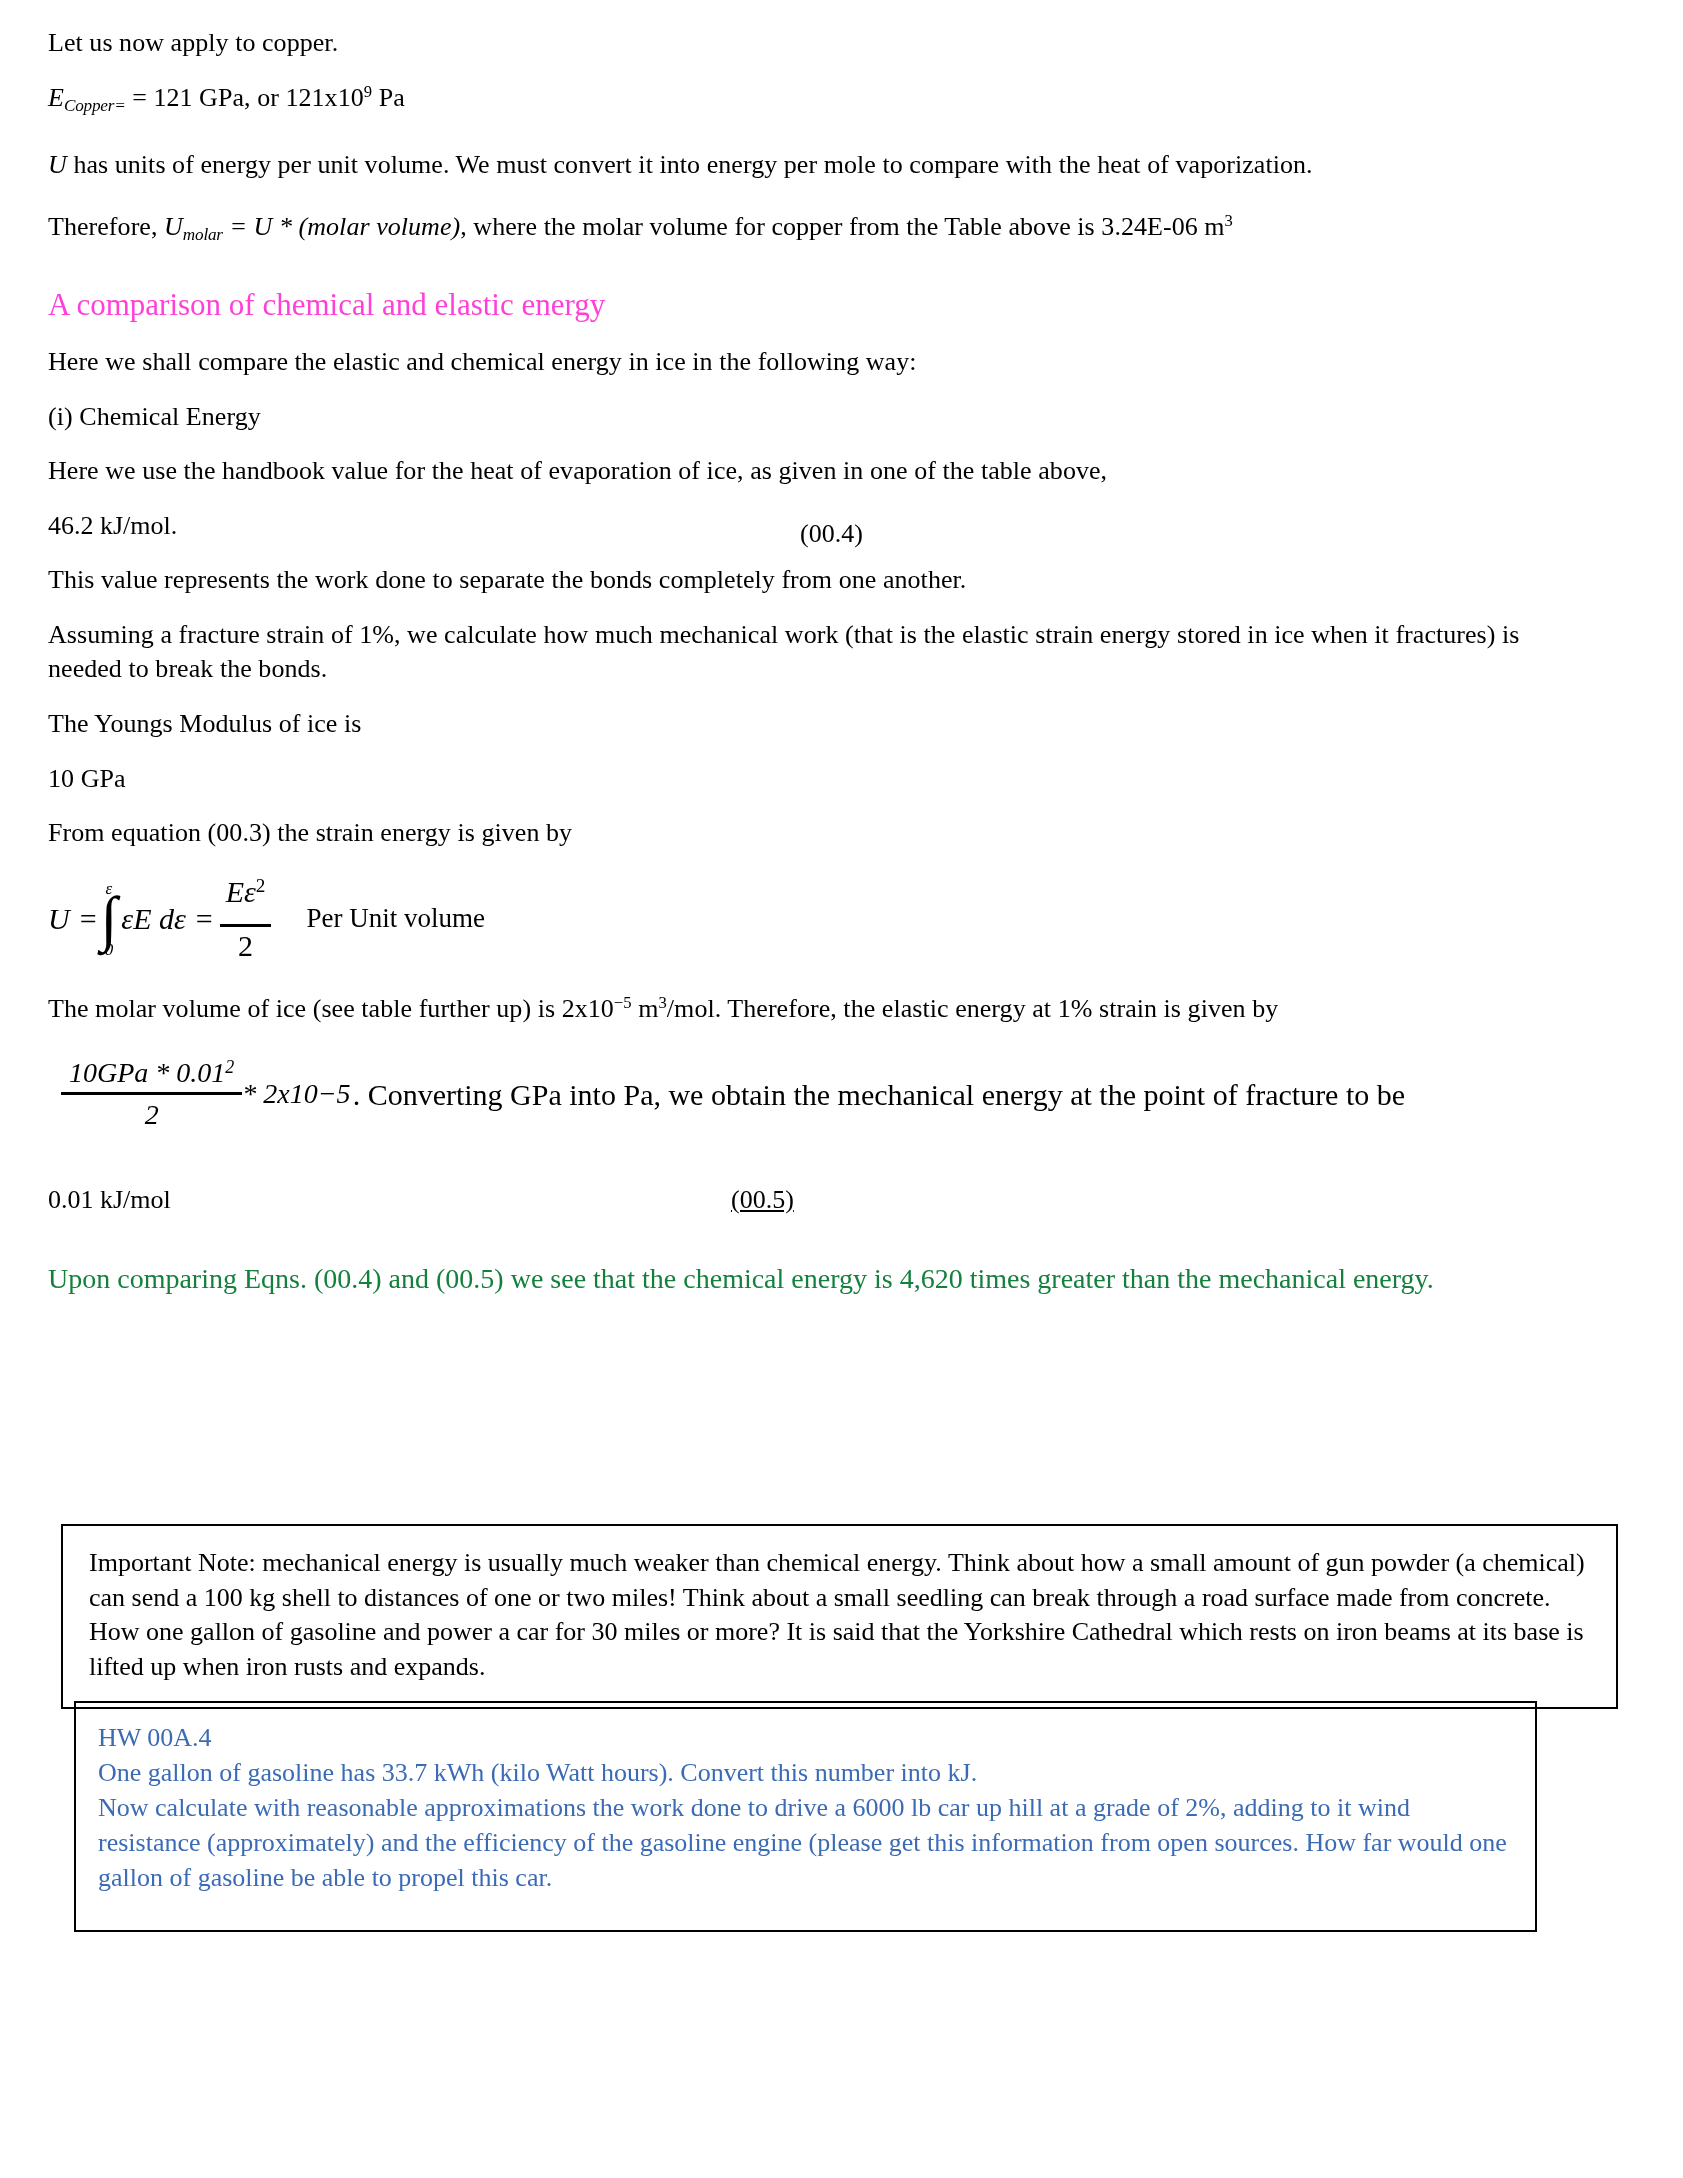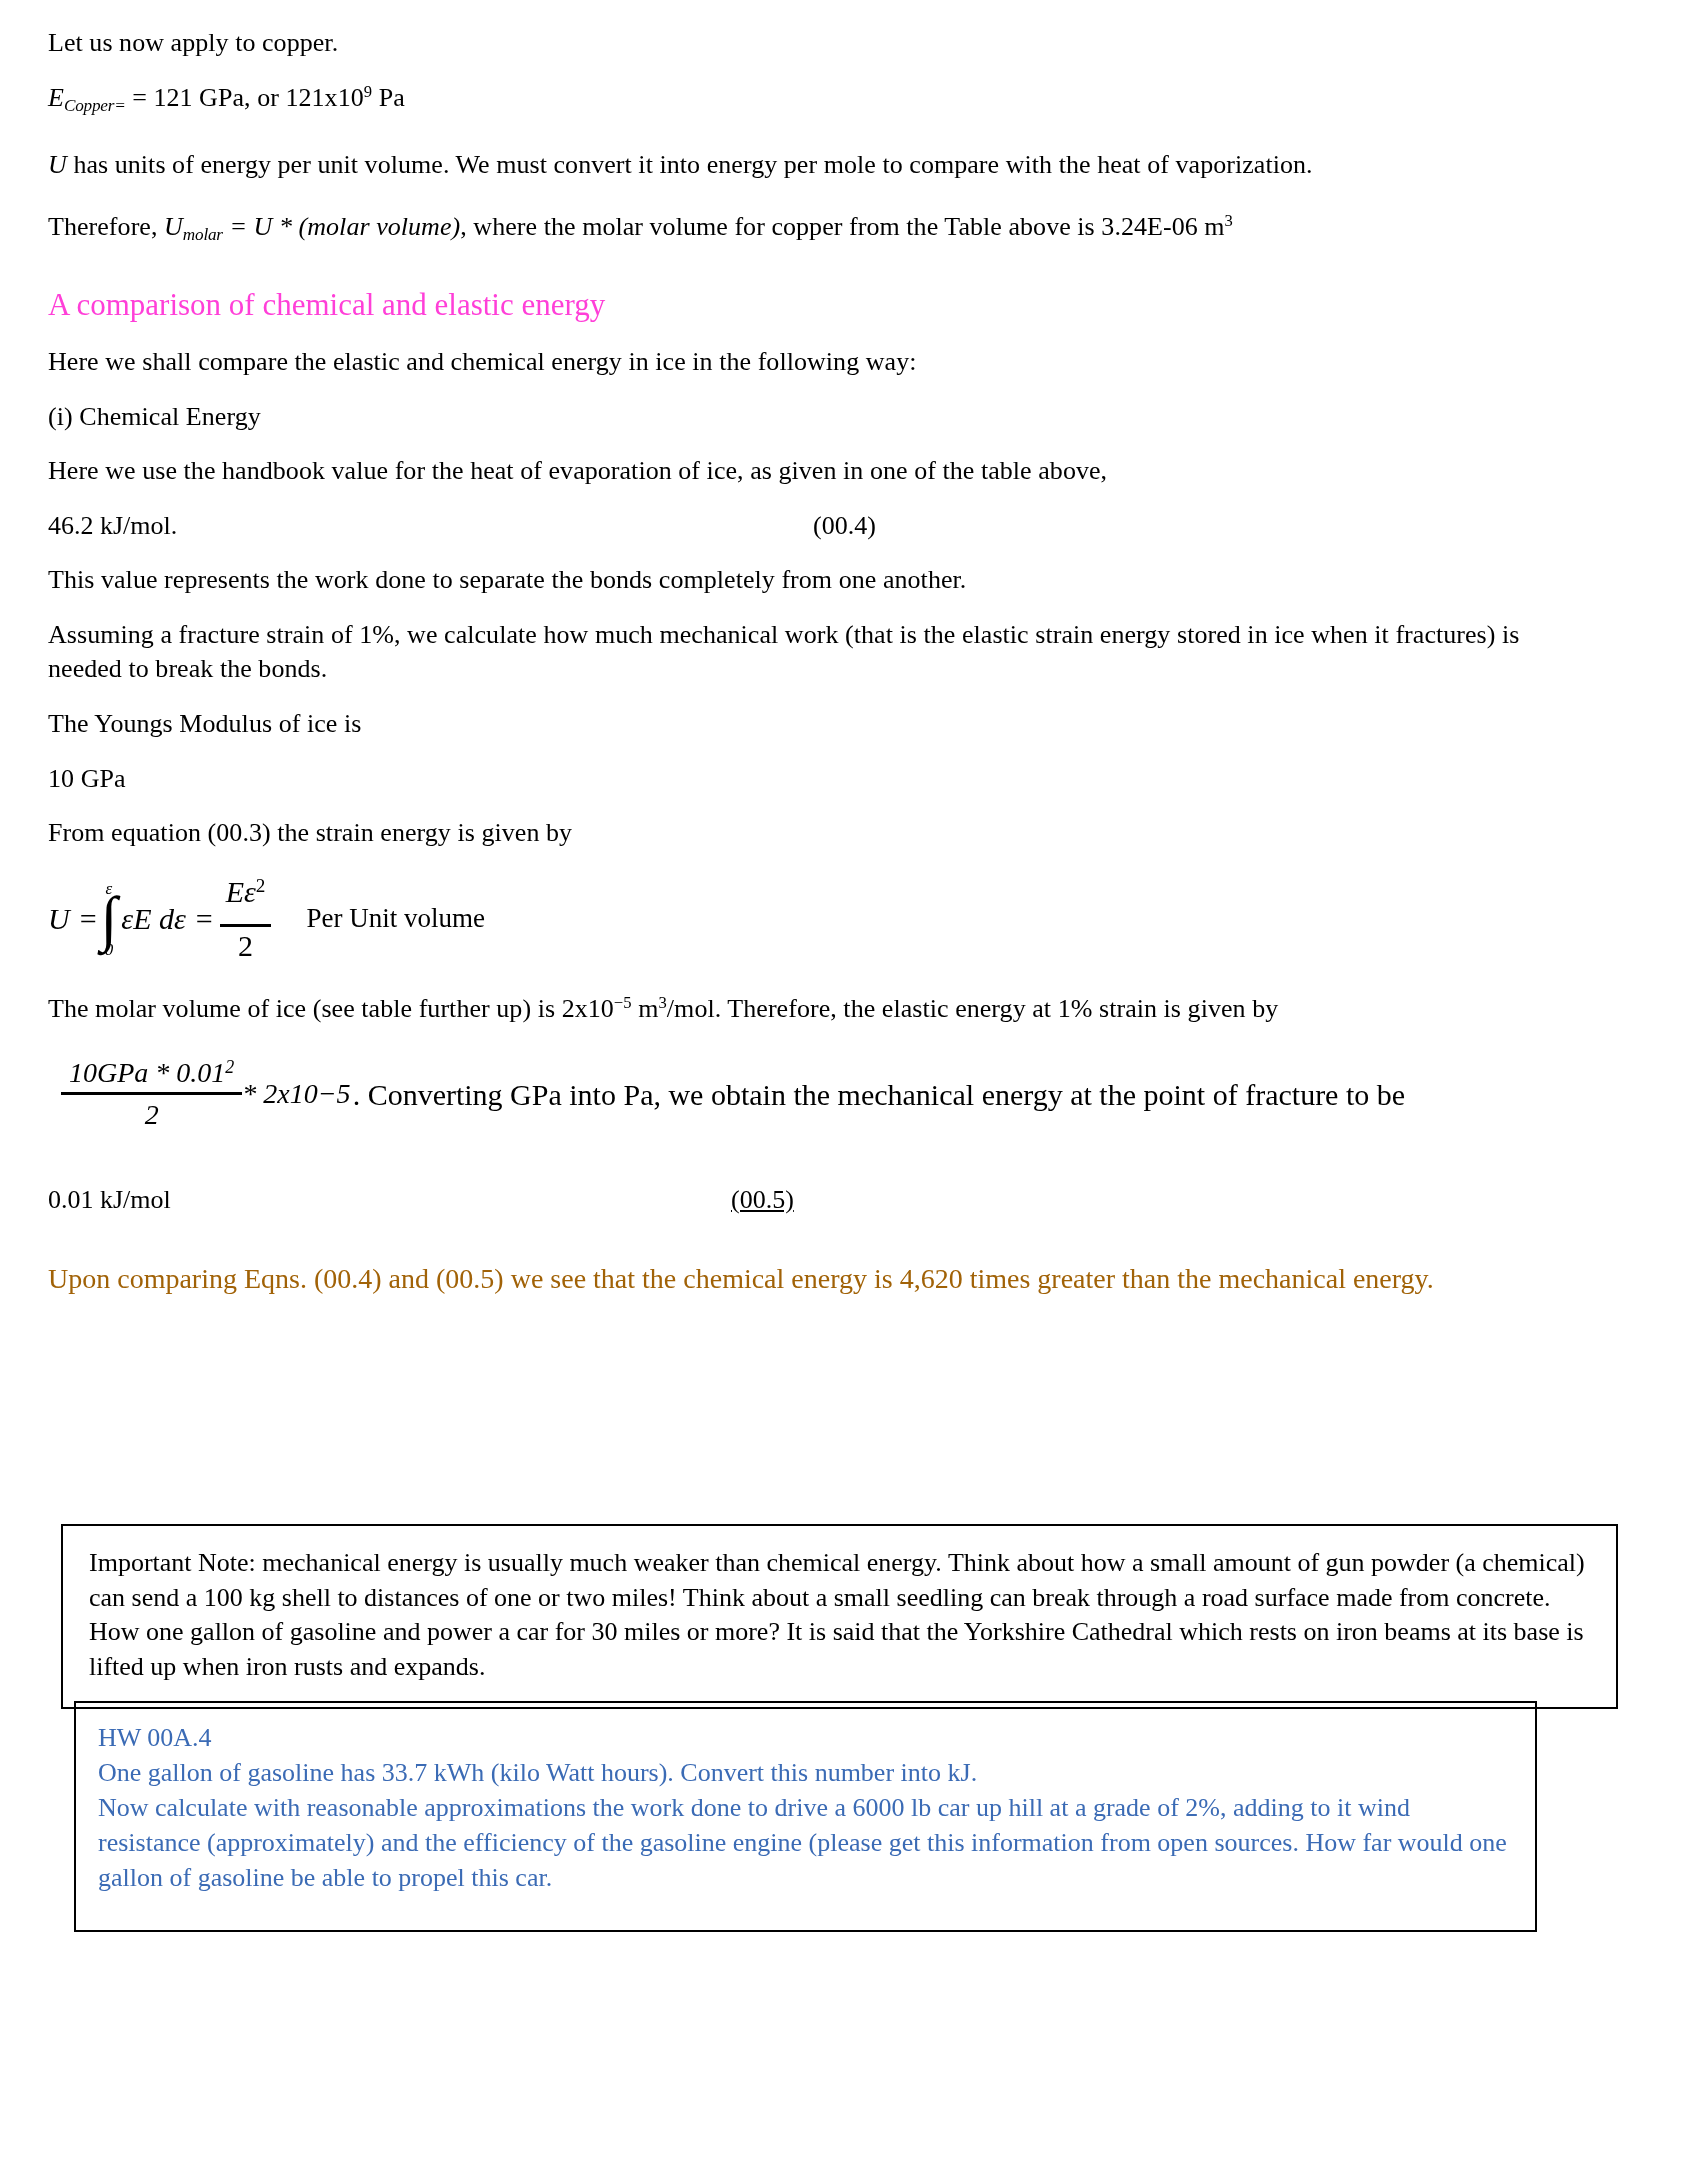--- a/index.html
+++ b/index.html
@@ -37,21 +37,21 @@
   }
 
   .heading-pink {
     color: #ff3fd8;
     font-size: 31px;
     line-height: 1.2;
     margin: 38px 0 22px 0;
     font-weight: normal;
   }
   .para-pink {
-    color: #a16207;
+    color: #15803d;
     font-size: 28px;
     line-height: 1.32;
     margin: 44px 0 0 0;
     max-width: 1530px;
   }
 
   
   .mi {
     font-style: italic;
     font-family: "Liberation Serif", "DejaVu Serif", serif;
@@ -71,22 +71,21 @@
   
   .eq-row {
     position: relative;
     font-size: 26px;
     line-height: 1.33;
     margin: 0 0 20px 0;
   }
   .eq-num {
     position: absolute;
     left: 752px;
-    top: 0;
-    margin-left: 13px;
+    top: 8px;
   }
   .eq-num-b {
     position: absolute;
     left: 683px;
     top: 0;
     text-decoration: underline;
   }
 
   
   .display-eq {

